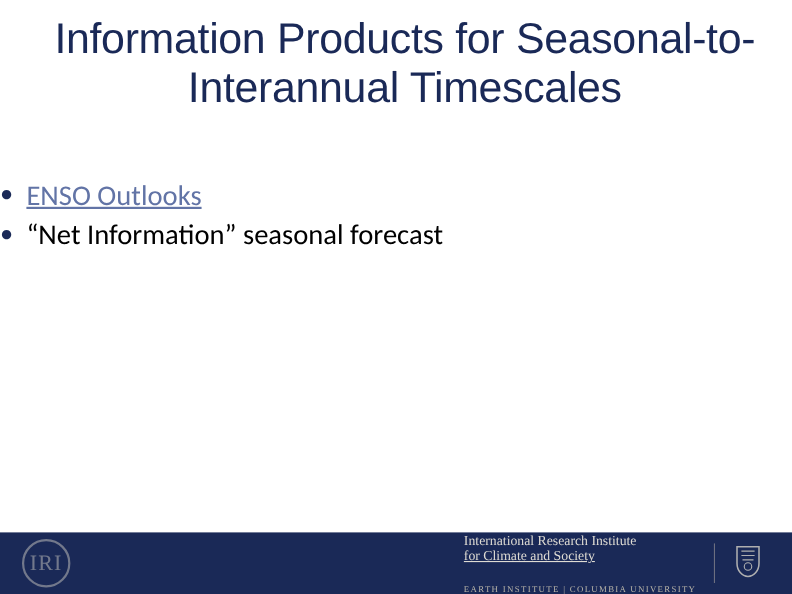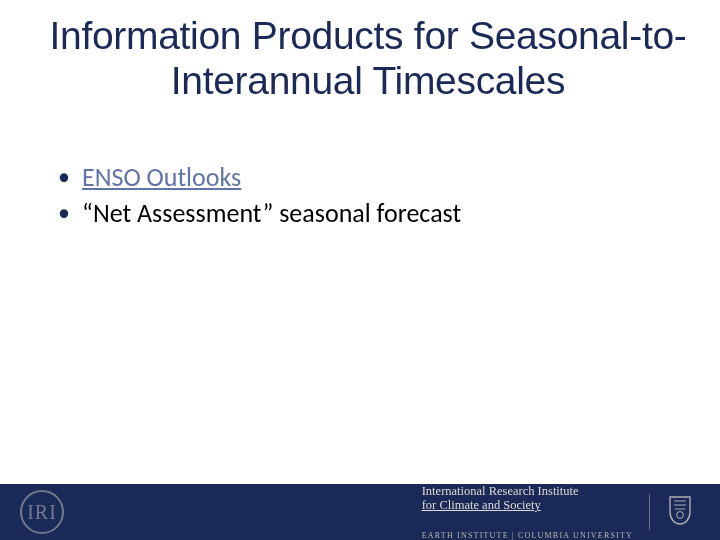--- a/index.html
+++ b/index.html
@@ -10,21 +10,20 @@
     color: #1a2957;
     font-size: 39px;
     font-weight: 400;
     text-align: center;
     line-height: 1.15;
     padding: 14px 8px 0 24px;
     letter-spacing: -0.3px;
   }
   .bullets {
     margin-top: 56px;
-    padding-left: 58px;
     color: #000;
     font-size: 26px;
     line-height: 1.38;
   }
   .bullets li { list-style: none; position: relative; padding-left: 24px; }
   .bullets li::before {
     content: "•";
     position: absolute;
     left: 0;
     top: 0;
@@ -97,21 +96,21 @@
 
 <div class="slide">
 
   <h1 class="title">Information Products for Seasonal-to-Interannual Timescales</h1>
 
   <ul class="bullets">
     <li>
       <span class="link">ENSO Outlooks</span>
     </li>
     <li>
-      <span>“Net Assessment” seasonal forecast</span>
+      <span>“Net Information” seasonal forecast</span>
     </li>
   </ul>
 
   <div class="footer">
     <div class="footer-left">
       <div class="iri-circle">
         <span>IRI</span>
       </div>
     </div>
     <div class="footer-right">

